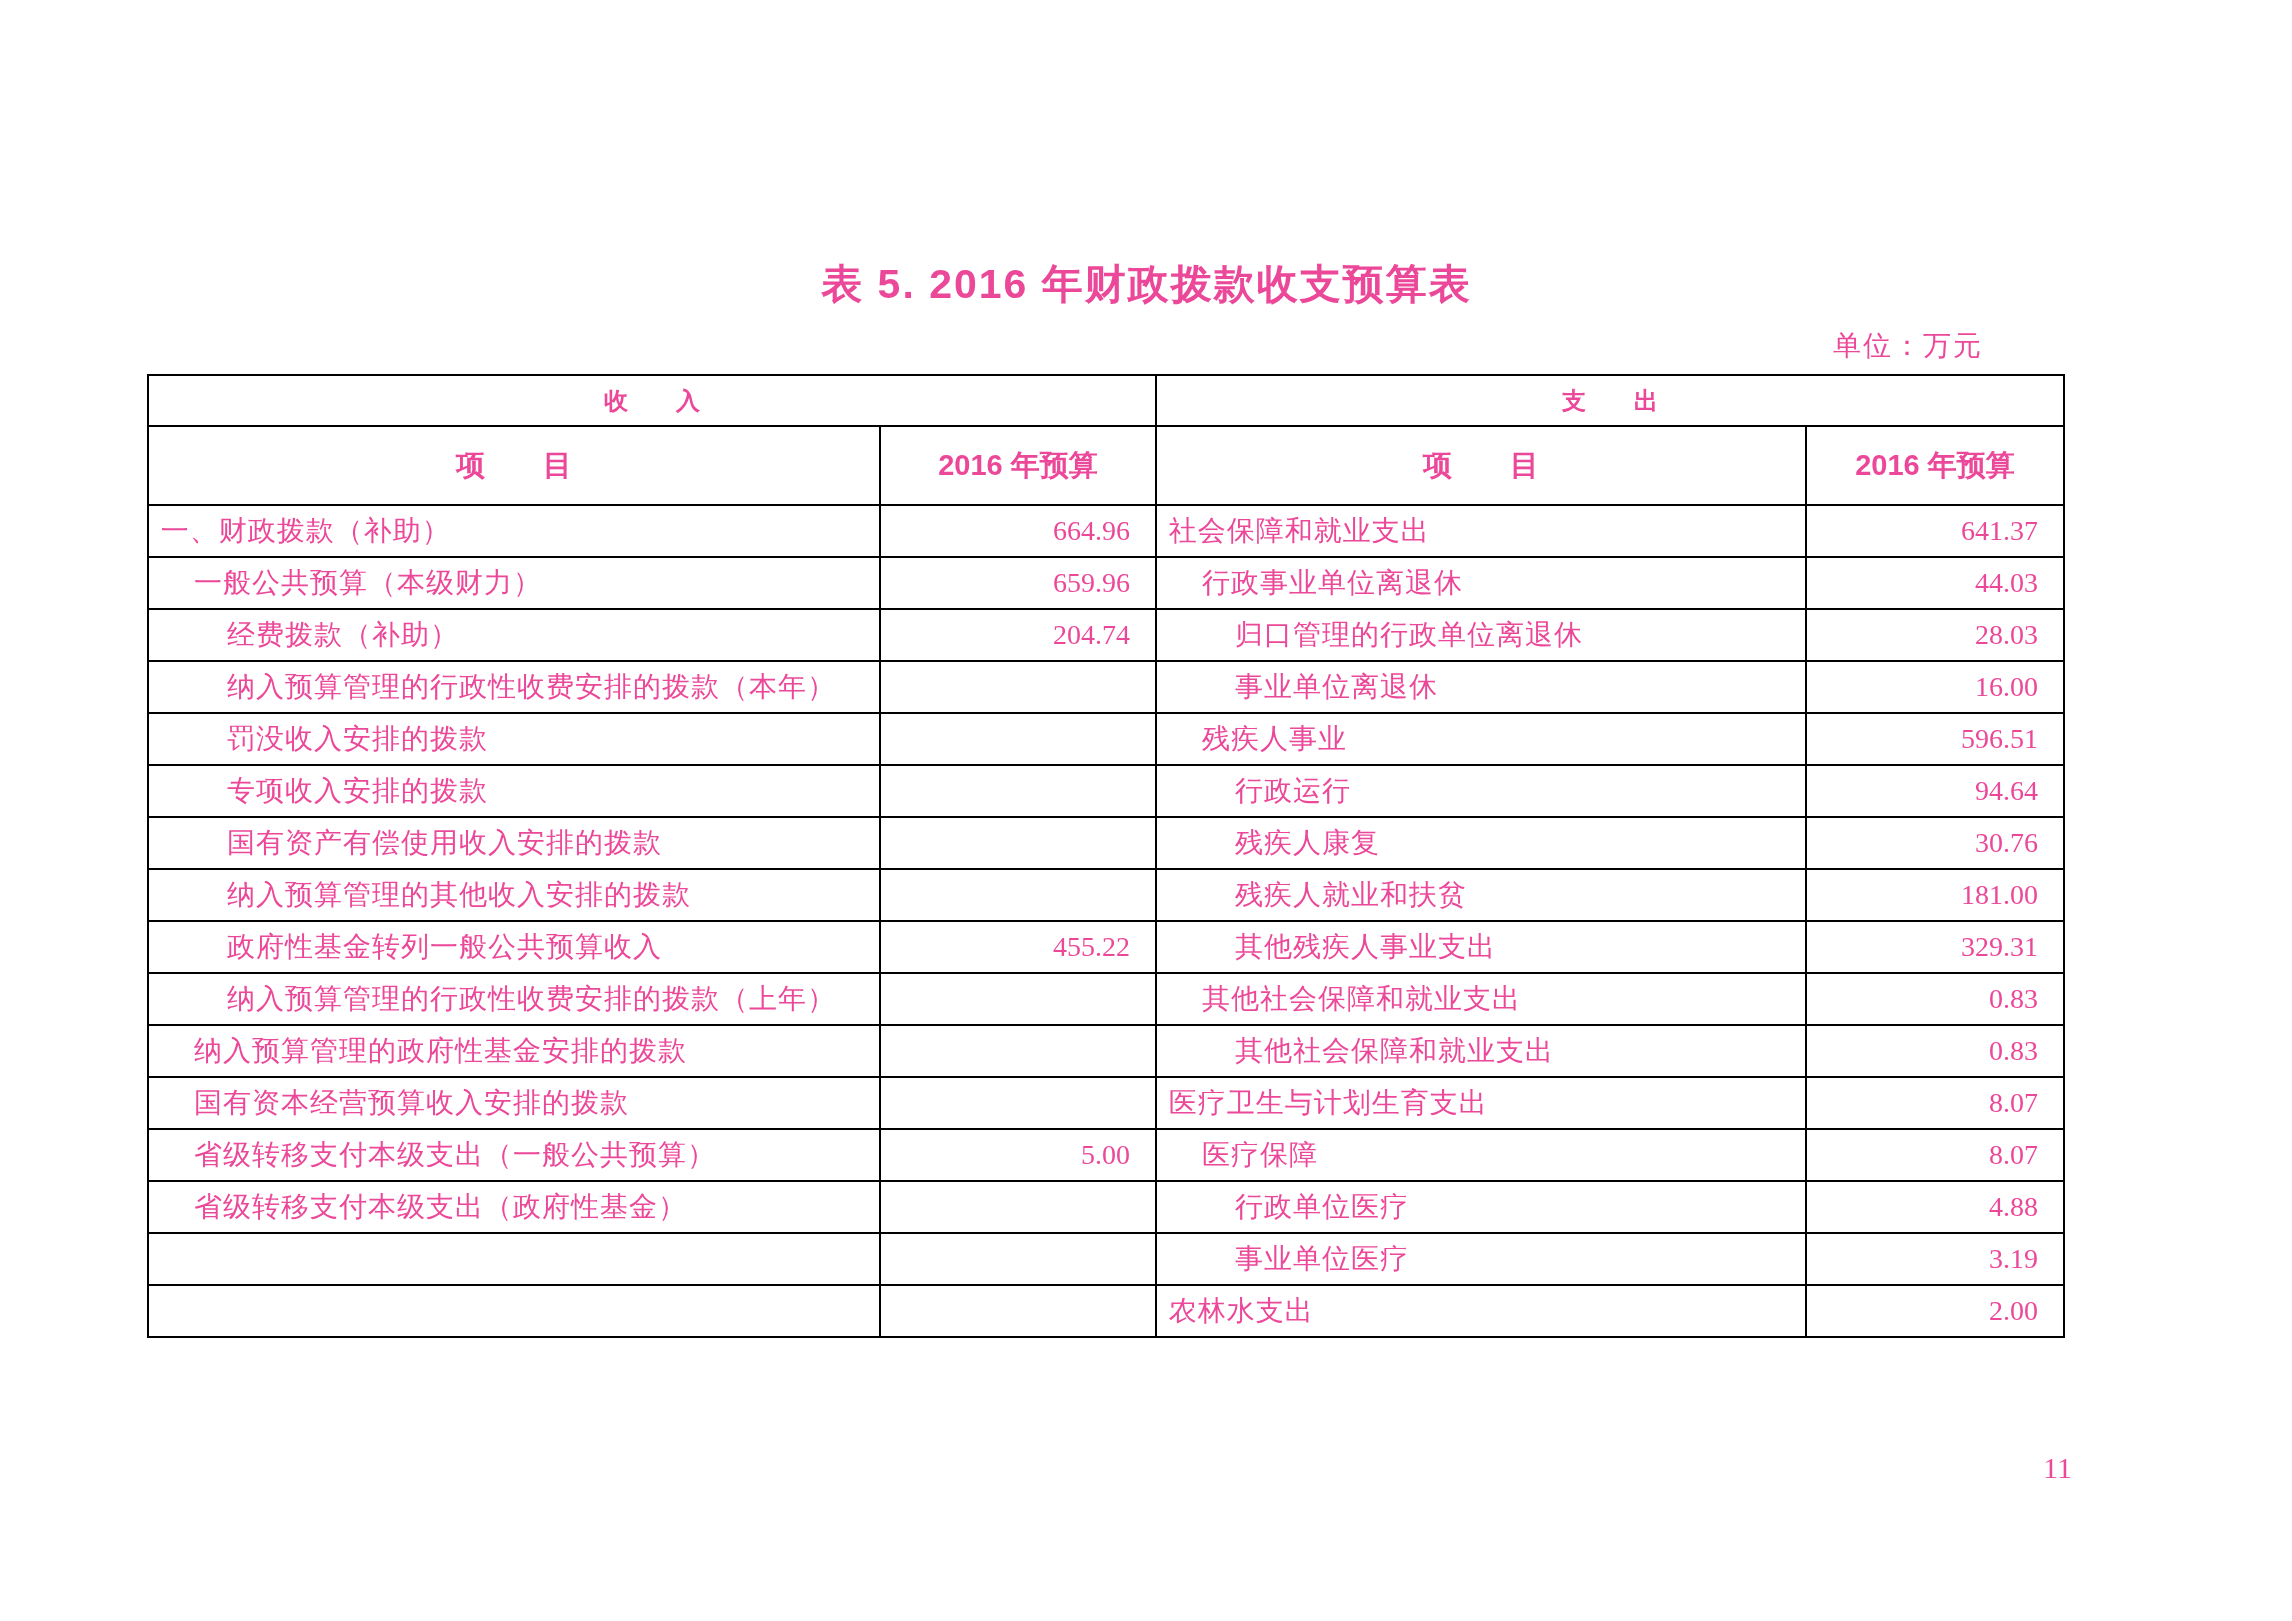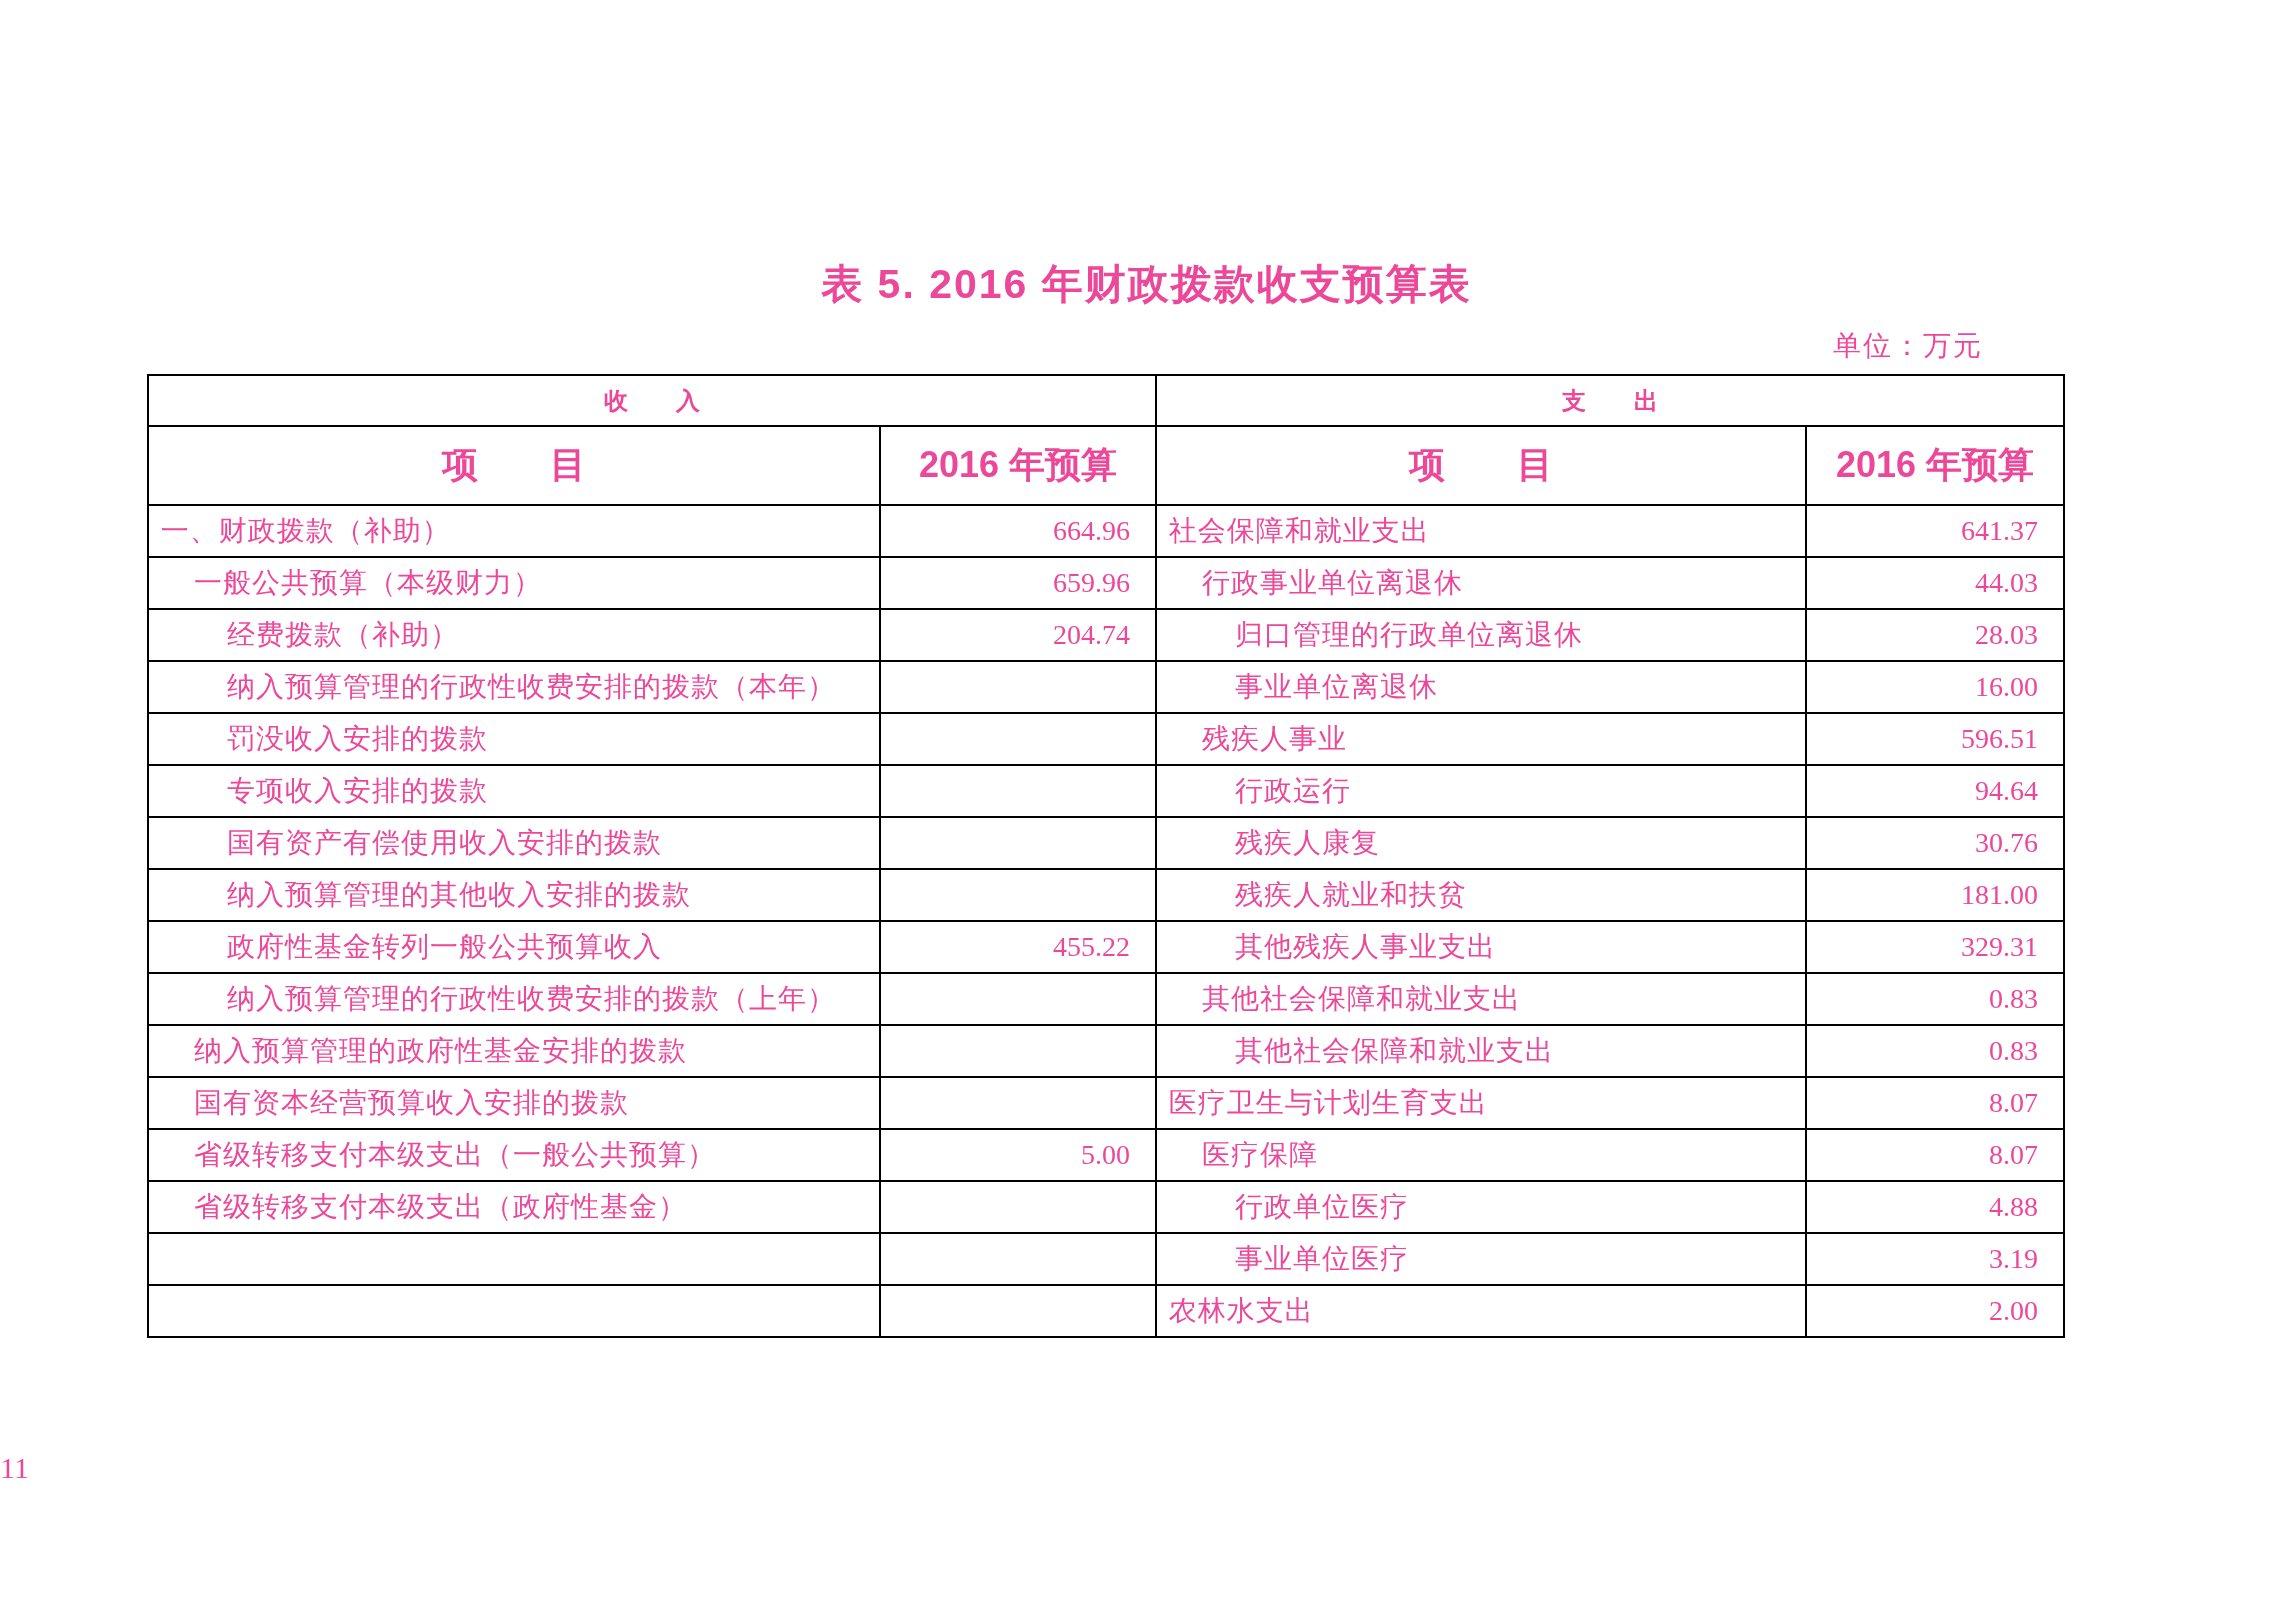--- a/index.html
+++ b/index.html
@@ -58,21 +58,21 @@
   tr.section-header th {
     height: 47px;
     font-size: 24px;
     font-weight: bold;
     text-align: center;
     border-bottom: 2.9px solid #000000;
     font-family: "Liberation Sans", "DejaVu Sans", sans-serif;
   }
   tr.column-header th {
     height: 75px;
-    font-size: 36px;
+    font-size: 29px;
     font-weight: bold;
     text-align: center;
     font-family: "Liberation Sans", "DejaVu Sans", sans-serif;
   }
   table.budget-table td {
     height: 48px;
     font-size: 28px;
   }
   td.item {
     text-align: left;
@@ -83,21 +83,21 @@
     padding-right: 25px;
   }
   td.ind0 { padding-left: 11.8px; margin-left: 6px; }
   td.ind1 { padding-left: 45px; }
   td.ind2 { padding-left: 78px; }
   .page-number {
     position: absolute;
     top: 1451px;
     left: 0;
     width: 2072px;
-    text-align: left;
+    text-align: right;
     font-size: 30px;
   }
 </style>
 </head>
 <body>
 
 <div class="page">
 
   <h1 class="title">表 5. 2016 年财政拨款收支预算表</h1>
 

